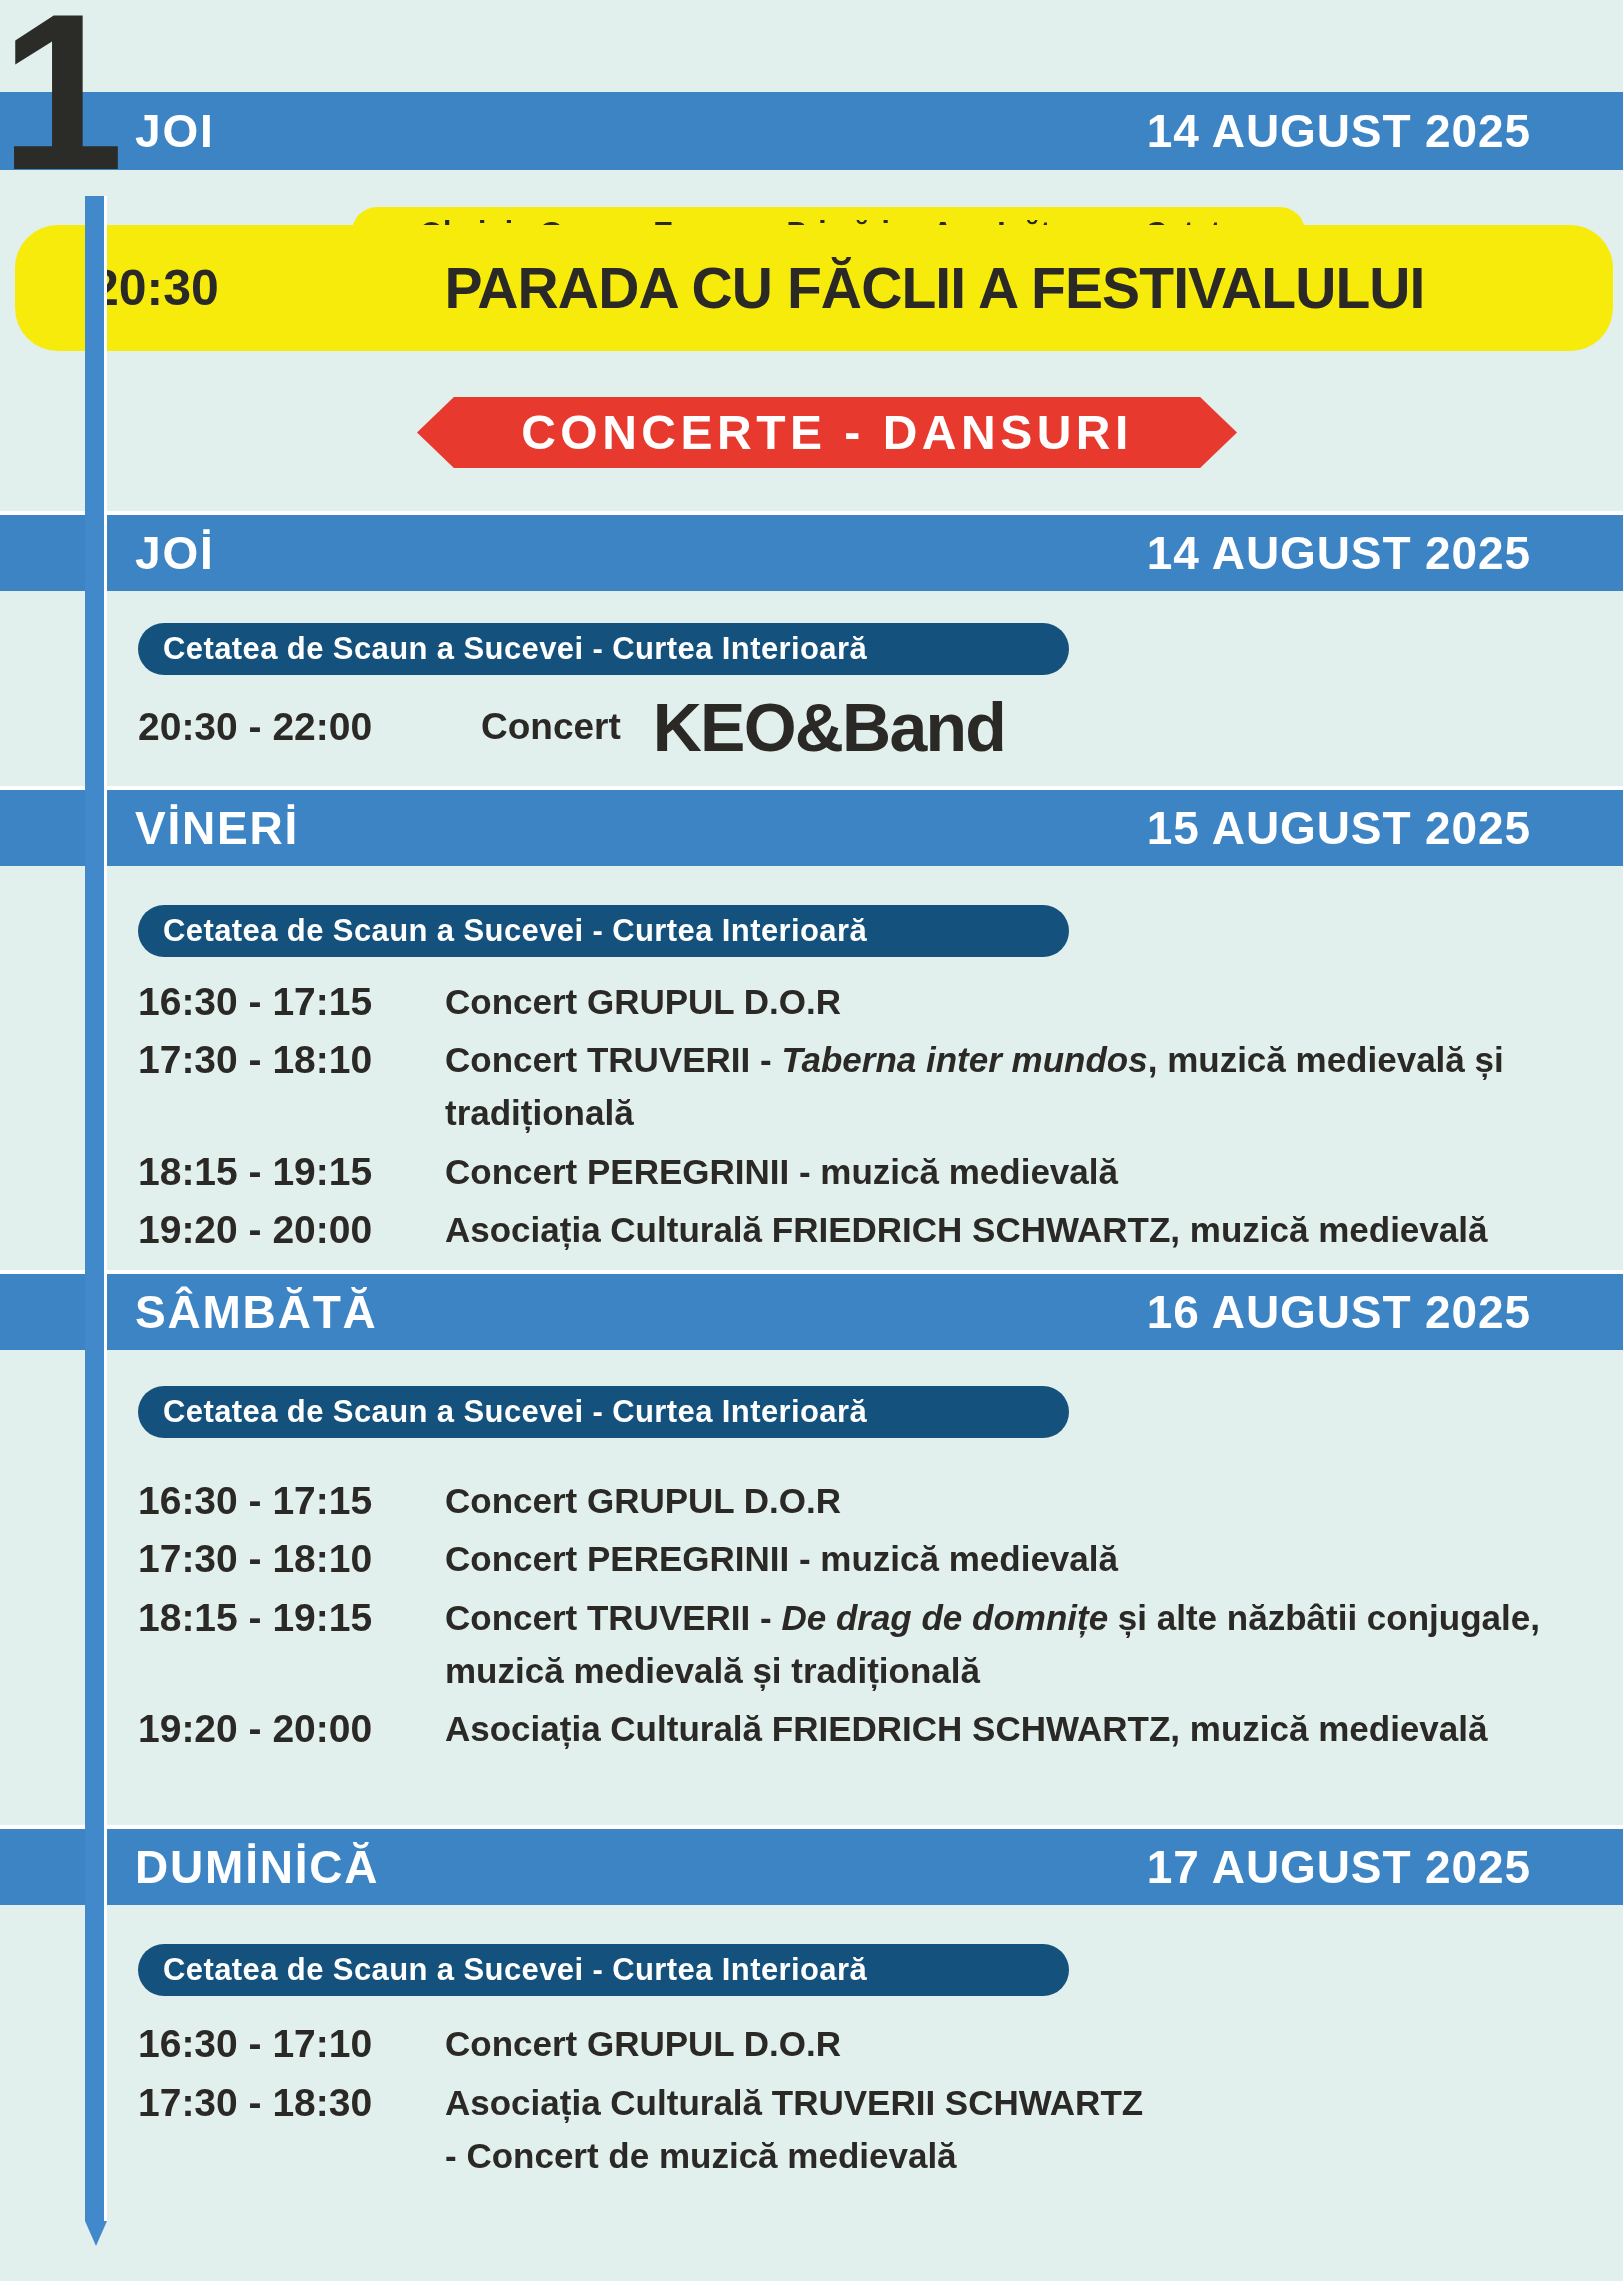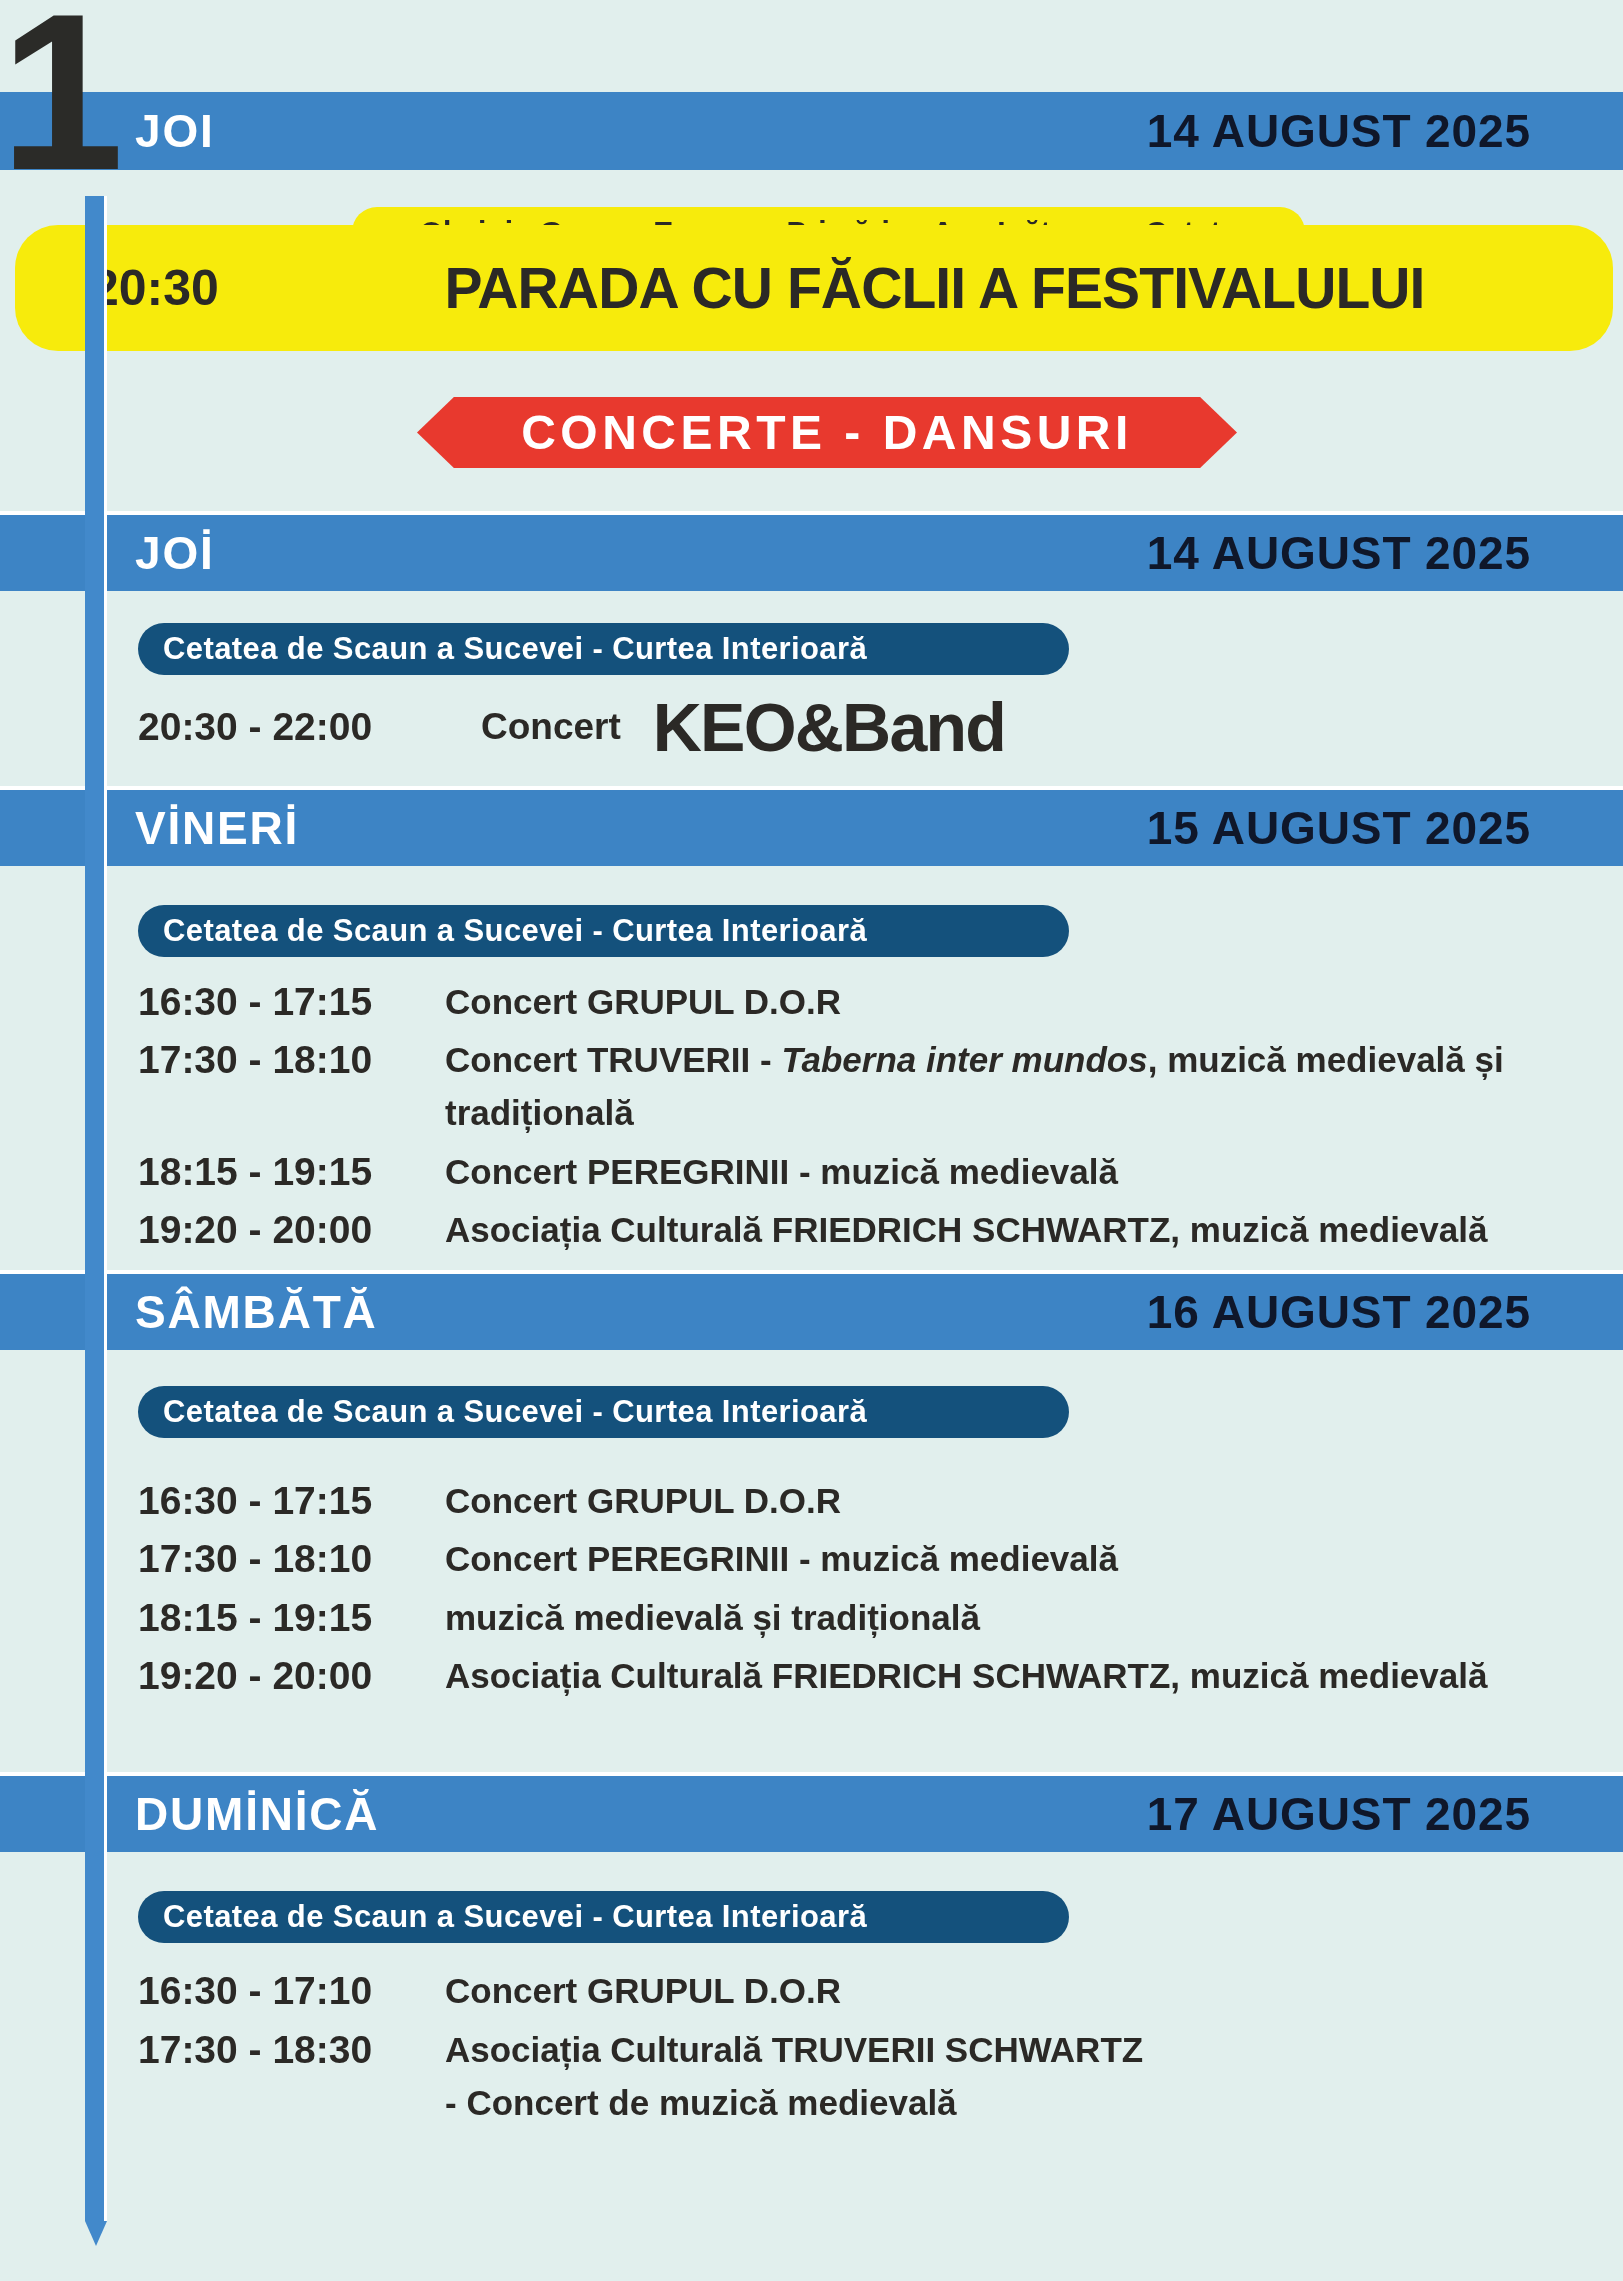--- a/index.html
+++ b/index.html
@@ -32,21 +32,21 @@
     border-top:25px solid var(--stripe);
   }
 
   
   .daybar{
     height:80px;background:var(--blue);border-top:4.5px solid #ffffff;
     box-sizing:border-box;display:flex;align-items:center;justify-content:space-between;
     padding:0 93px 0 135px;
   }
   .daybar .day{color:#ffffff;font-size:46px;font-weight:700;letter-spacing:1.8px;}
-  .daybar .date{color:#0f172a;font-size:46px;font-weight:700;letter-spacing:0.9px;}
+  .daybar .date{color:#ffffff;font-size:46px;font-weight:700;letter-spacing:0.9px;}
   .topbar{margin-top:92px;border-top:none;height:78px;gap:24px;}
 
   
   .parade-wrap{position:relative;margin-top:37px;height:143px;z-index:2;}
   .route-pill{
     position:absolute;left:352px;top:0;width:953px;height:50px;
     background:var(--yellow);border-radius:25px;
     display:flex;align-items:center;justify-content:center;
     font-size:30px;font-weight:700;color:var(--dark);
   }
@@ -195,20 +195,21 @@
           </div>
           <div class="row">
             <span class="time">17:30 - 18:10</span>
             <div class="desc">
               <span class="line"><span>Concert PEREGRINII - muzică medievală</span></span>
             </div>
           </div>
           <div class="row">
             <span class="time">18:15 - 19:15</span>
             <div class="desc">
+              <span class="line"><span>Concert TRUVERII - </span><span class="i">De drag de domnițe</span><span> și alte năzbâtii conjugale,</span></span>
               <span class="line"><span>muzică medievală și tradițională</span></span>
             </div>
           </div>
           <div class="row">
             <span class="time">19:20 - 20:00</span>
             <div class="desc">
               <span class="line"><span>Asociația Culturală FRIEDRICH SCHWARTZ, muzică medievală</span></span>
             </div>
           </div>
         </div>

